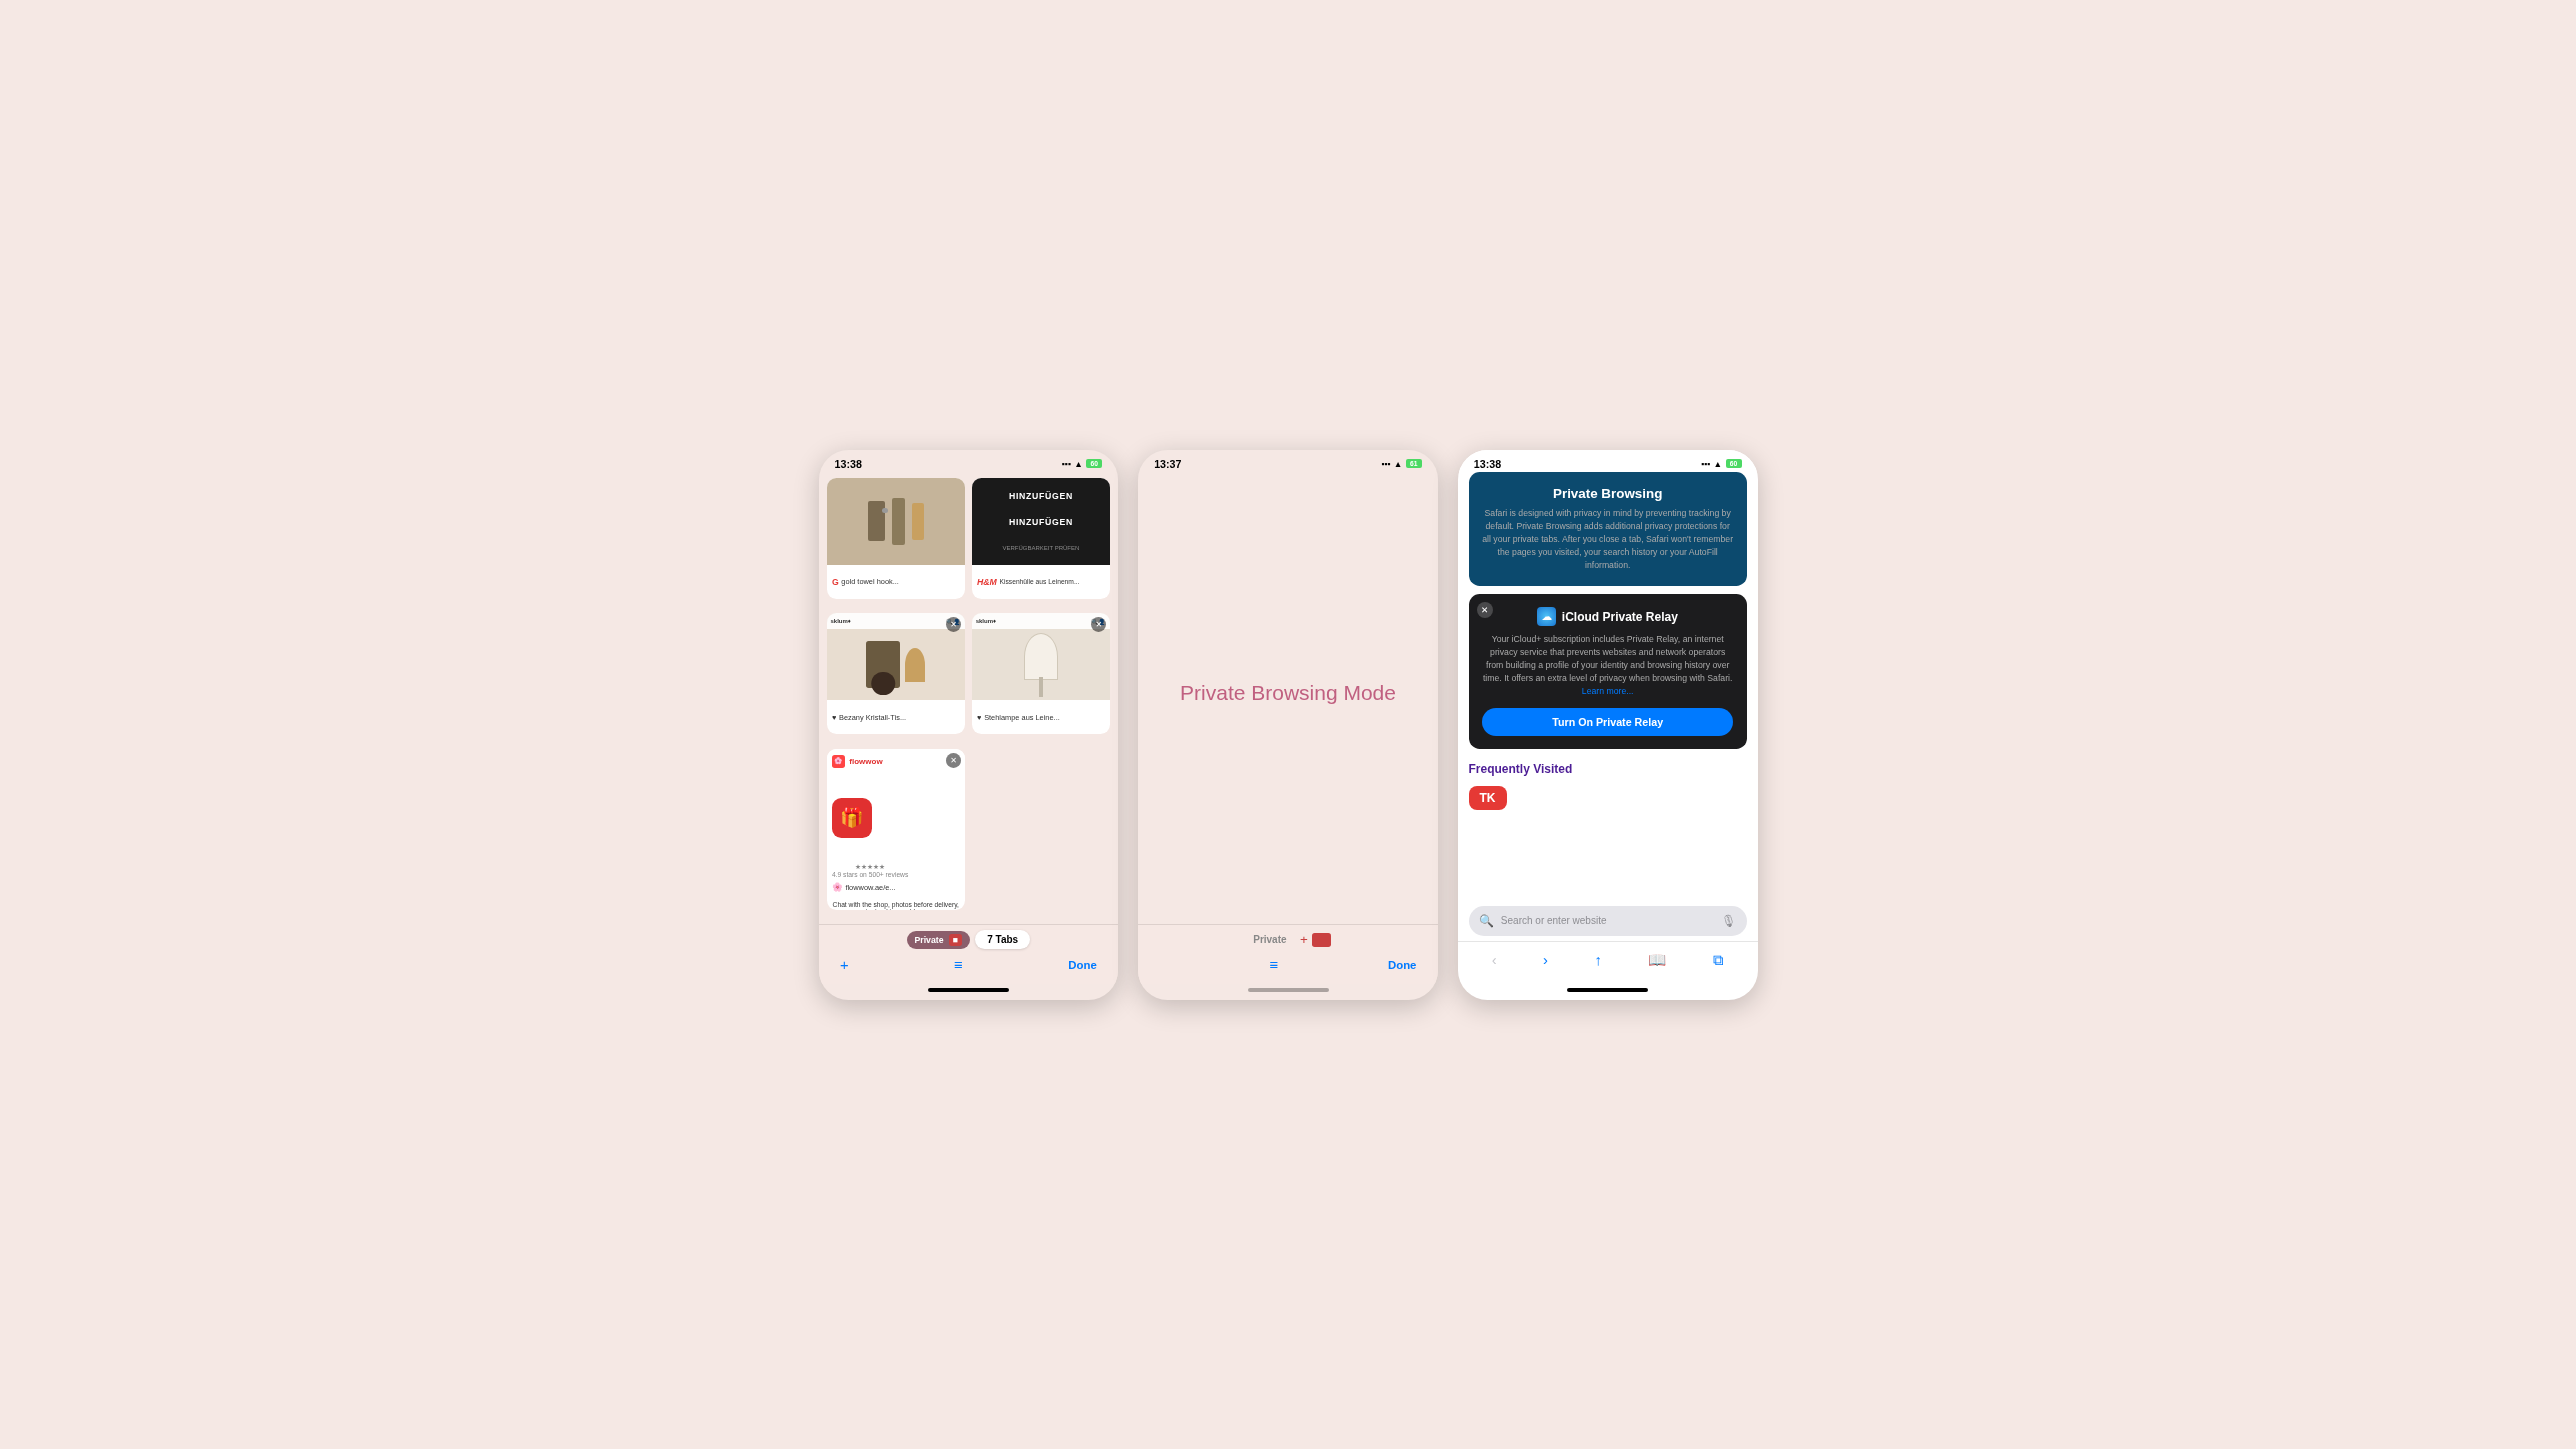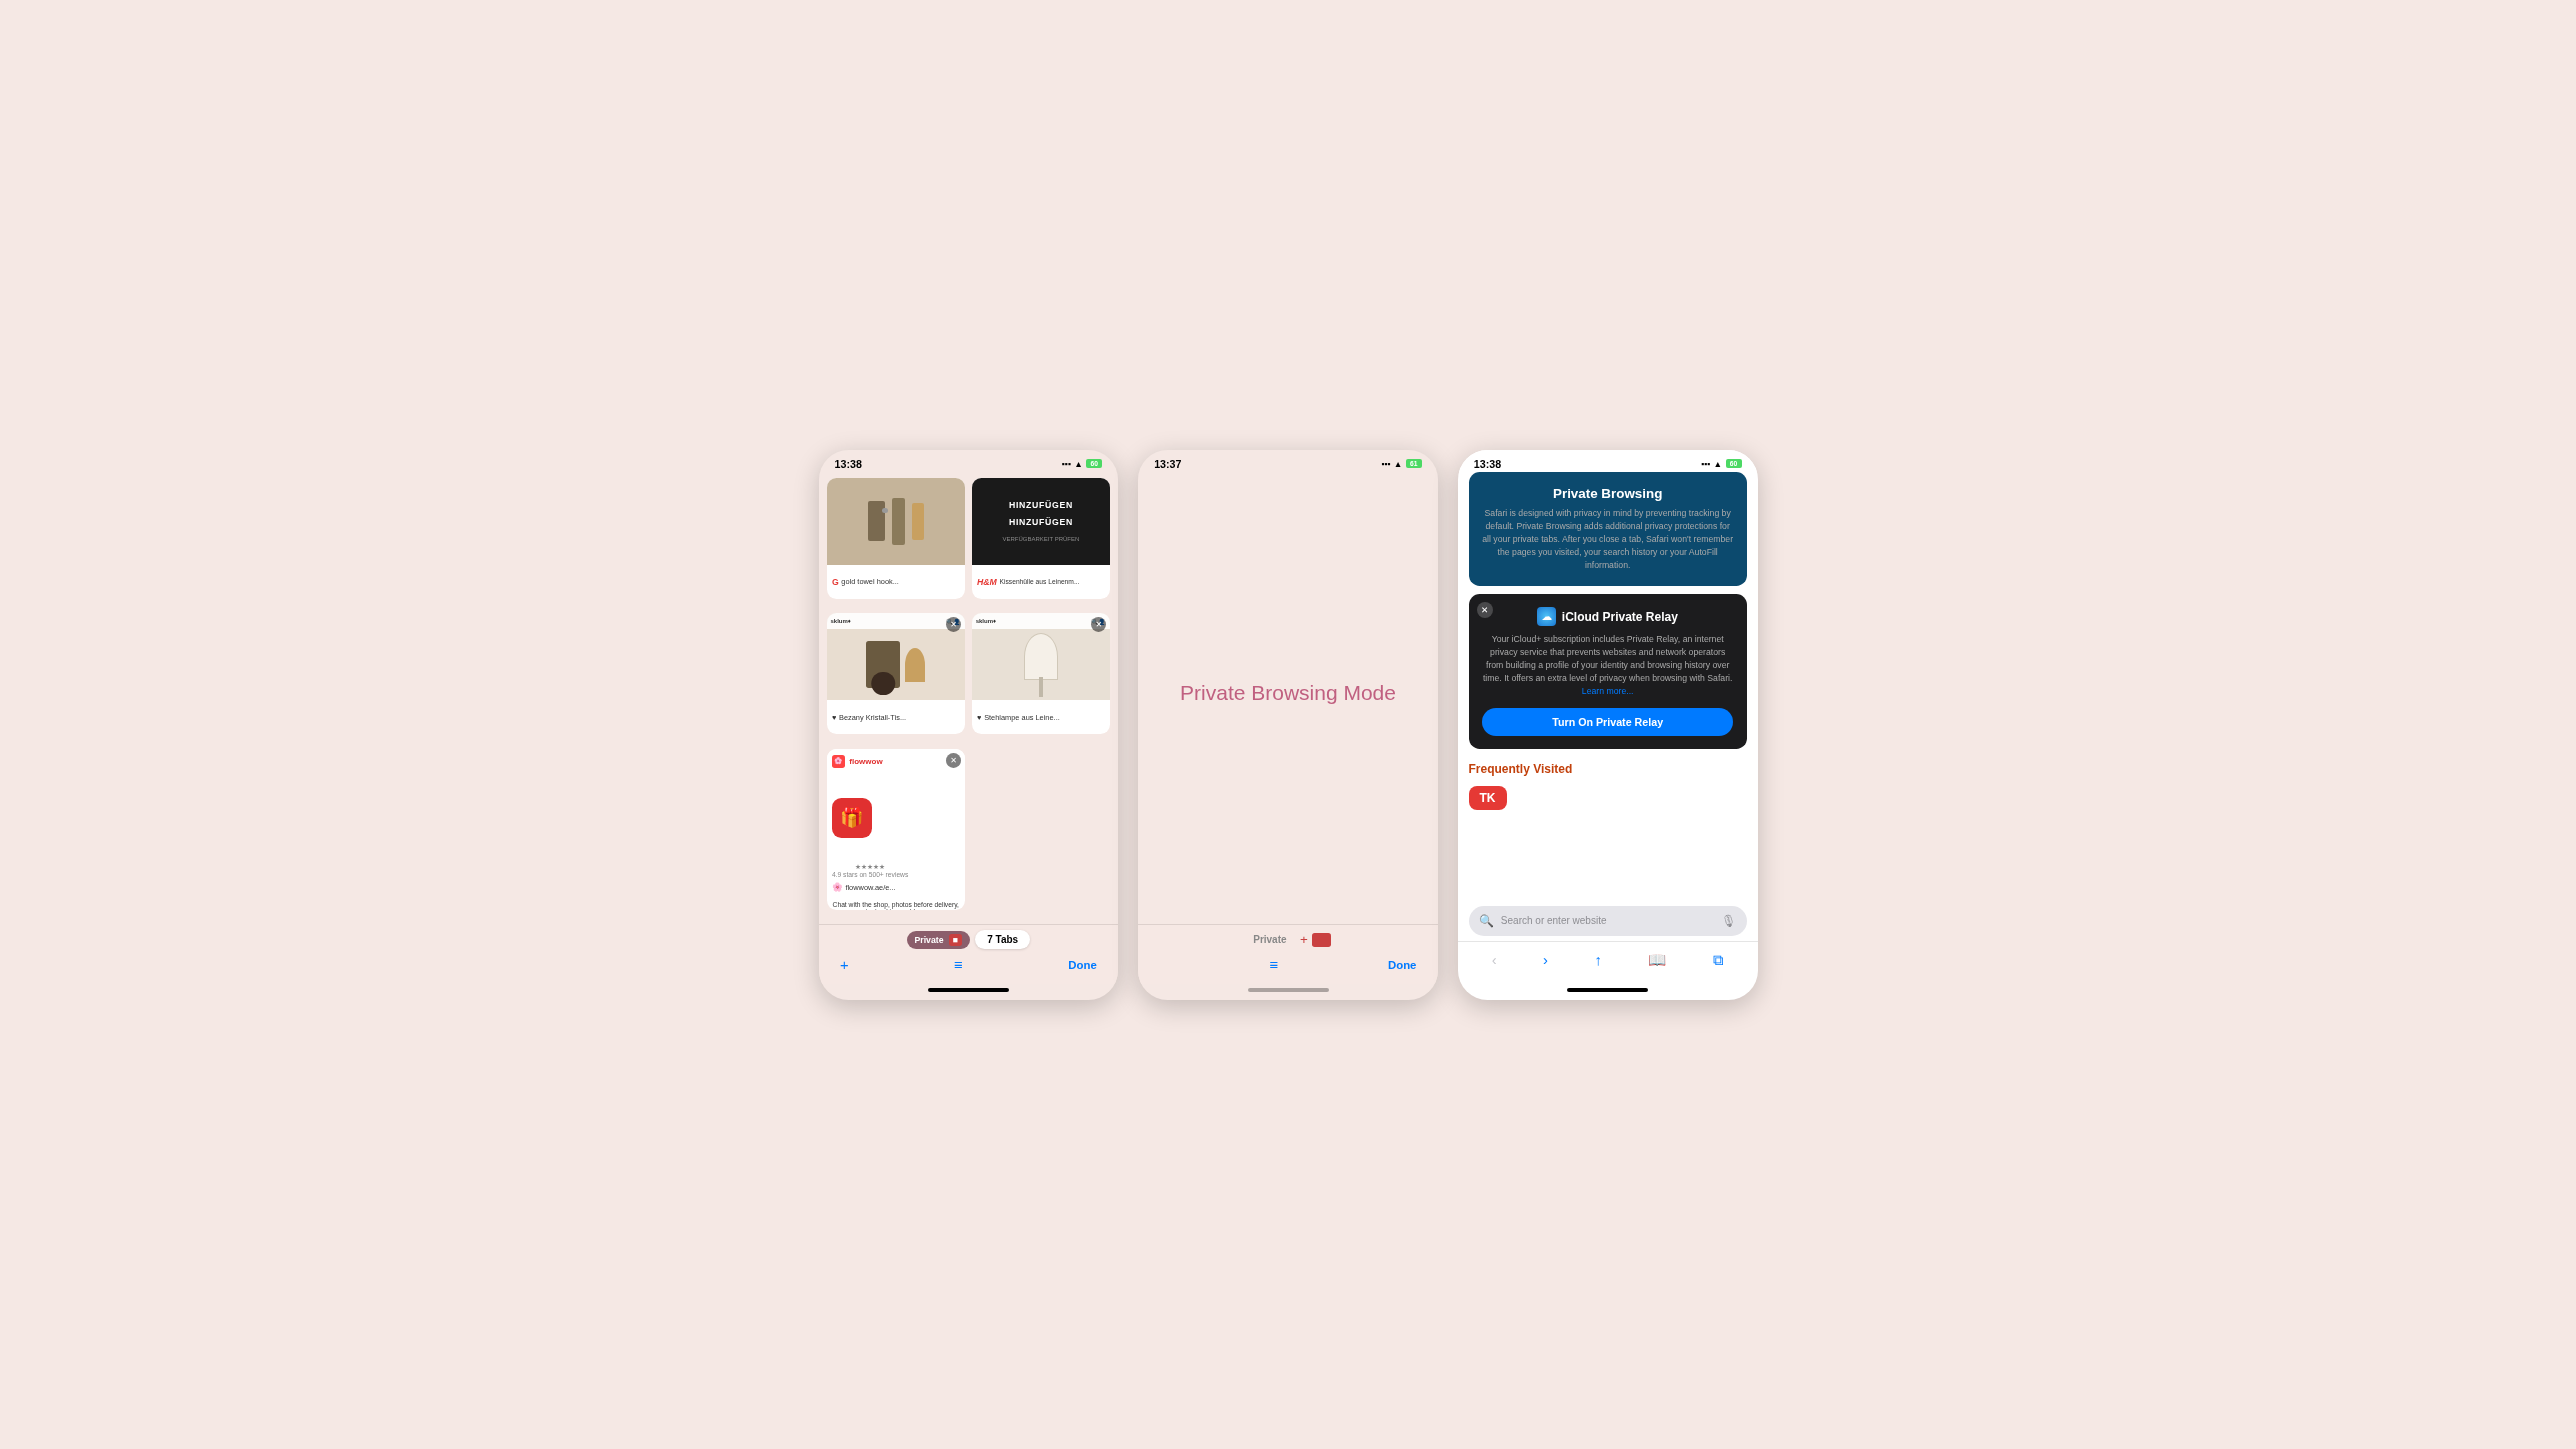--- a/index.html
+++ b/index.html
@@ -352,21 +352,21 @@
       padding: 8px 16px;
       font-size: 10.7px;
       font-weight: 600;
       width: 100%;
       cursor: pointer;
     }
 
     .frequently-visited-title {
       font-size: 12px;
       font-weight: 700;
-      color: #c2410c;
+      color: #4c1d95;
       margin-bottom: 9.4px;
       padding-top: 5.4px;
     }
 
     .frequently-visited-grid {
       display: flex;
       gap: 10.7px;
       flex-wrap: wrap;
     }
 
@@ -518,21 +518,21 @@
     }
 
     .hm-card {
       width: 100%;
       height: 87px;
       background: #1a1a1a;
       display: flex;
       flex-direction: column;
       align-items: center;
       justify-content: center;
-      gap: 7px;
+      gap: 16px;
     }
 
     .hm-text {
       color: #fff;
       font-size: 8.7px;
       font-weight: 700;
       letter-spacing: 0.7px;
     }
 
     .sklum-card {

